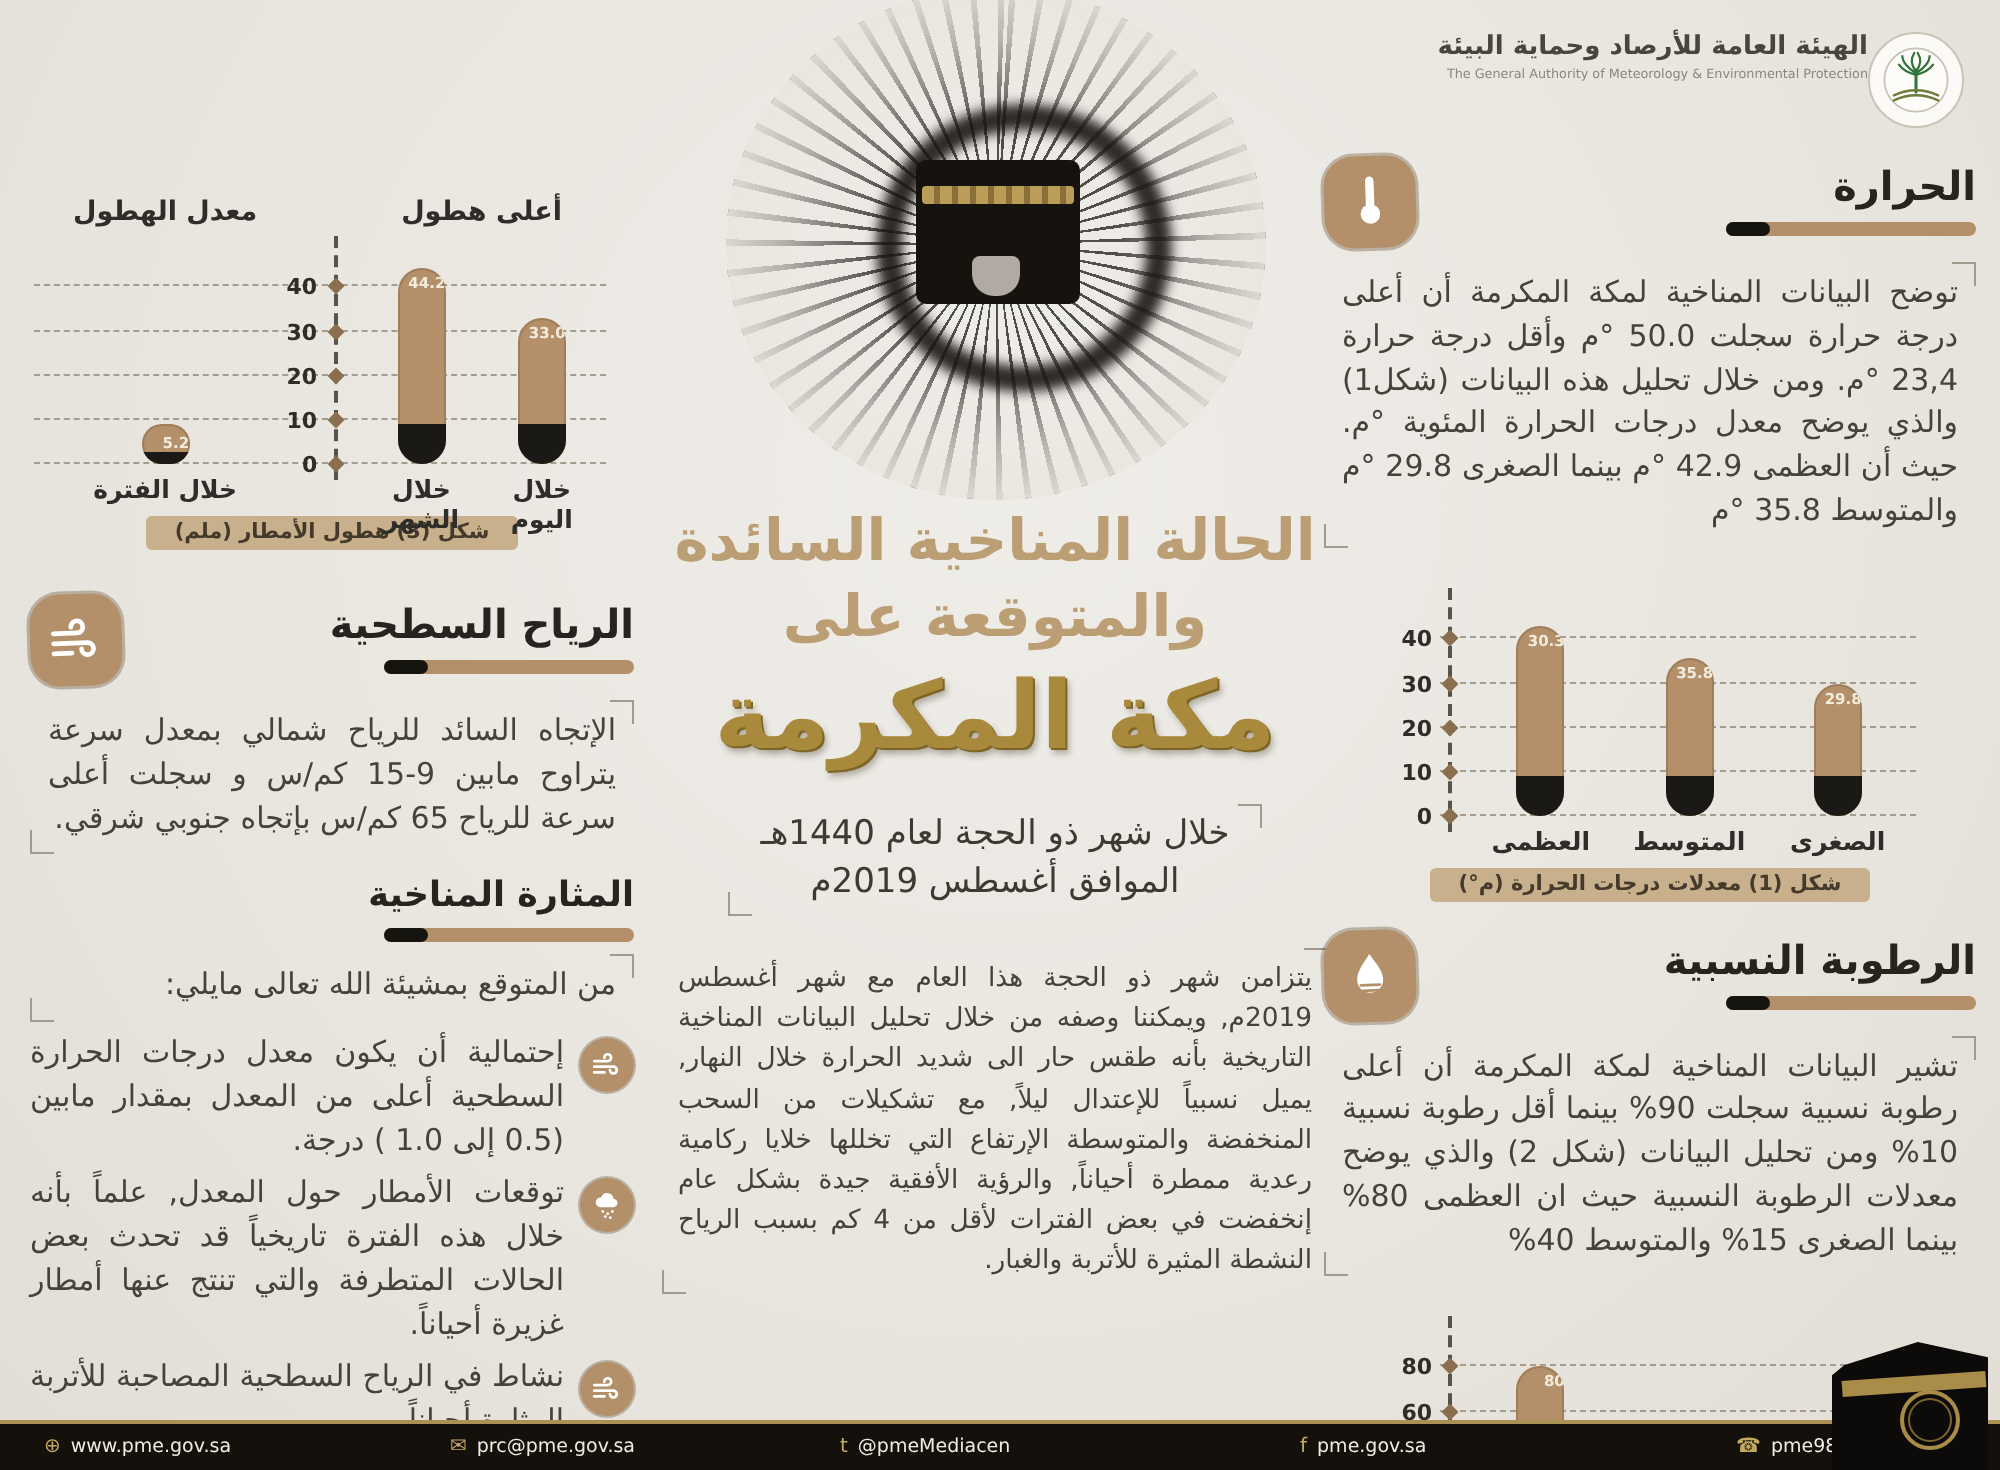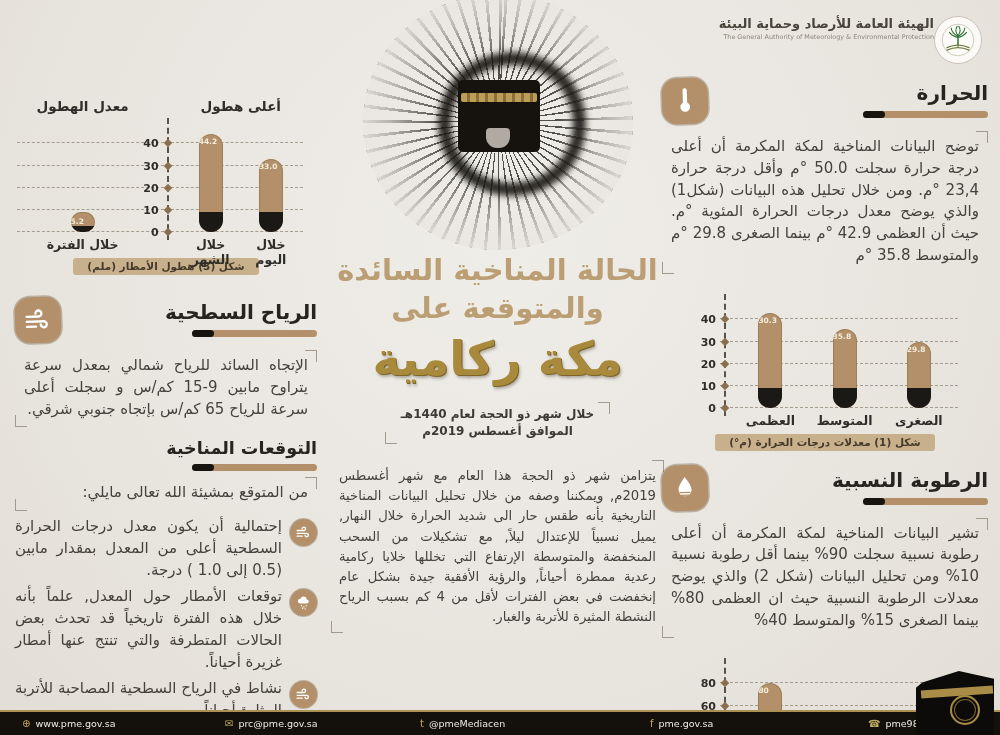--- a/index.html
+++ b/index.html
@@ -35,21 +35,21 @@
   .cube{position:absolute;left:130px;top:80px;width:82px;height:72px;background:#16130f;border-radius:5px;}
   .cube-band{position:absolute;left:3px;right:3px;top:13px;height:9px;
     background:repeating-linear-gradient(90deg,#bb9d57 0 6px,#8a7038 6px 9px);border-radius:2px;}
   .cube-door{position:absolute;left:28px;bottom:4px;width:24px;height:20px;background:#cbc6bd;
     border-radius:4px 4px 11px 11px;opacity:.85;}
   
   .t-line{font-size:29px;font-weight:bold;color:#bb9e73;text-align:center;line-height:1.3;direction:rtl;}
   .city{font-size:47px;font-weight:bold;color:#a98a3d;text-align:center;margin-top:4px;direction:rtl;
     text-shadow:1px 1px 0 #7c6526, 2px 3px 3px rgba(40,30,5,.3);}
   .subtitle{width:max-content;margin:16px auto 0;text-align:center;position:relative;padding:4px 16px;direction:rtl;}
-  .sub-line{font-size:12px;font-weight:bold;color:#3d3a34;line-height:1.4;}
+  .sub-line{font-size:17px;font-weight:normal;color:#3d3a34;line-height:1.4;}
   .paragraph{margin:16px 6px 0;font-size:13.2px;line-height:1.53;color:#45423c;direction:rtl;
     text-align:justify;text-align-last:right;position:relative;padding:6px 8px;}
   
   .sec-head{display:flex;align-items:flex-start;}
   .sec-icon{width:46px;height:46px;background:#b3906a;border-radius:15px;display:flex;align-items:center;
     justify-content:center;flex:none;transform:rotate(-2deg);box-shadow:0 0 0 1.5px rgba(99,76,47,.35);}
   .sec-icon svg{width:30px;height:30px;}
   .sec-titlewrap{flex:1;display:flex;flex-direction:column;align-items:flex-end;padding-top:3px;}
   .sec-title{font-size:20px;font-weight:bold;color:#272420;direction:rtl;}
   .sec-title.sm{font-size:17.5px;}
@@ -70,21 +70,21 @@
   .plot{position:relative;height:104px;}
   .gridline{position:absolute;left:-4px;right:-2px;height:0;border-top:1px dashed #a49d8f;}
   .axisline{position:absolute;top:-10px;bottom:-8px;border-left:2px dashed #57524a;}
   .ticklabel{position:absolute;width:30px;text-align:right;font-weight:bold;font-size:11px;color:#302d28;direction:ltr;}
   .tickmark{position:absolute;width:6px;height:6px;background:#8a6f4e;transform:rotate(45deg);}
   .bars{position:absolute;bottom:0;top:0;display:flex;align-items:flex-end;justify-content:space-around;}
   .slot{display:flex;justify-content:center;}
   .bar{width:24px;border-radius:12px;background:#b3906a;position:relative;overflow:hidden;
     box-shadow:inset 0 0 0 1px rgba(120,92,56,.35);}
   .bar-base{position:absolute;bottom:0;left:0;right:0;background:#1b1916;}
-  .bval{position:absolute;top:3px;left:0;right:0;text-align:left;font-size:7.5px;font-weight:bold;color:#f3ecdc;}
+  .bval{position:absolute;top:3px;left:0;right:0;text-align:right;font-size:7.5px;font-weight:bold;color:#f3ecdc;}
   .bval.center{top:50%;transform:translateY(-54%);}
   .cats{position:absolute;top:106px;display:flex;justify-content:space-around;}
   .cat{width:84px;text-align:center;font-weight:bold;font-size:12.5px;color:#2f2d29;padding-top:3px;direction:rtl;}
   .grp-head{position:absolute;top:-30px;text-align:center;font-weight:bold;font-size:13.5px;color:#2f2d29;direction:rtl;}
   .chart-caption{display:block;width:max-content;margin:4px auto 0;background:#c8b08c;border-radius:3px;
     padding:2px 14px 3px;font-size:10.5px;font-weight:bold;color:#44392a;direction:rtl;}
   
   .outlook-intro{margin-top:6px;}
   .bullets{direction:rtl;margin-top:2px;}
   .bullet{display:flex;gap:8px;align-items:flex-start;margin-top:5px;}
@@ -130,21 +130,21 @@
       <div class="rays"></div>
       <div class="rayfade"></div>
       <div class="ink-ring"></div>
       <div class="cube">
         <div class="cube-band"></div>
         <div class="cube-door"></div>
       </div>
     </div>
     <div class="t-line">الحالة المناخية السائدة</div>
     <div class="t-line">والمتوقعة على</div>
-    <div class="city">مكة ركامية</div>
+    <div class="city">مكة المكرمة</div>
     <div class="subtitle marks">
       <div class="sub-line">خلال شهر ذو الحجة لعام 1440هـ</div>
       <div class="sub-line">الموافق أغسطس 2019م</div>
     </div>
     <div class="paragraph marks">يتزامن شهر ذو الحجة هذا العام مع شهر أغسطس 2019م, ويمكننا وصفه من خلال تحليل البيانات المناخية التاريخية بأنه طقس حار الى شديد الحرارة خلال النهار, يميل نسبياً للإعتدال ليلاً, مع تشكيلات من السحب المنخفضة والمتوسطة الإرتفاع التي تخللها خلايا ركامية رعدية ممطرة أحياناً, والرؤية الأفقية جيدة بشكل عام إنخفضت في بعض الفترات لأقل من 4 كم بسبب الرياح النشطة المثيرة للأتربة والغبار.</div>
   </div>
 
   <div class="col-left">
 
     <section>
@@ -215,21 +215,21 @@
           <div class="sec-title">الرياح السطحية</div>
           <div class="sec-rule"></div>
         </div>
       </div>
       <div class="txt marks">الإتجاه السائد للرياح شمالي بمعدل سرعة يتراوح مابين 9-15 كم/س و سجلت أعلى سرعة للرياح 65 كم/س بإتجاه جنوبي شرقي.</div>
     </section>
 
     <section style="margin-top:8px;">
       <div class="sec-head">
         <div class="sec-titlewrap">
-          <div class="sec-title sm">التوقعات المناخية</div>
+          <div class="sec-title sm">المثارة المناخية</div>
           <div class="sec-rule"></div>
         </div>
       </div>
       <div class="txt marks outlook-intro">من المتوقع بمشيئة الله تعالى مايلي:</div>
       <div class="bullets">
         <div class="bullet">
           <span class="b-icon">
               <svg viewBox="0 0 24 24" fill="none" stroke="#fff" stroke-width="1.9" stroke-linecap="round">
                 <path d="M3 9.2h9.5a2.4 2.4 0 1 0-2.4-2.4"></path>
                 <path d="M3 13.2h13.5a2.4 2.4 0 1 1-2.4 2.4"></path>

